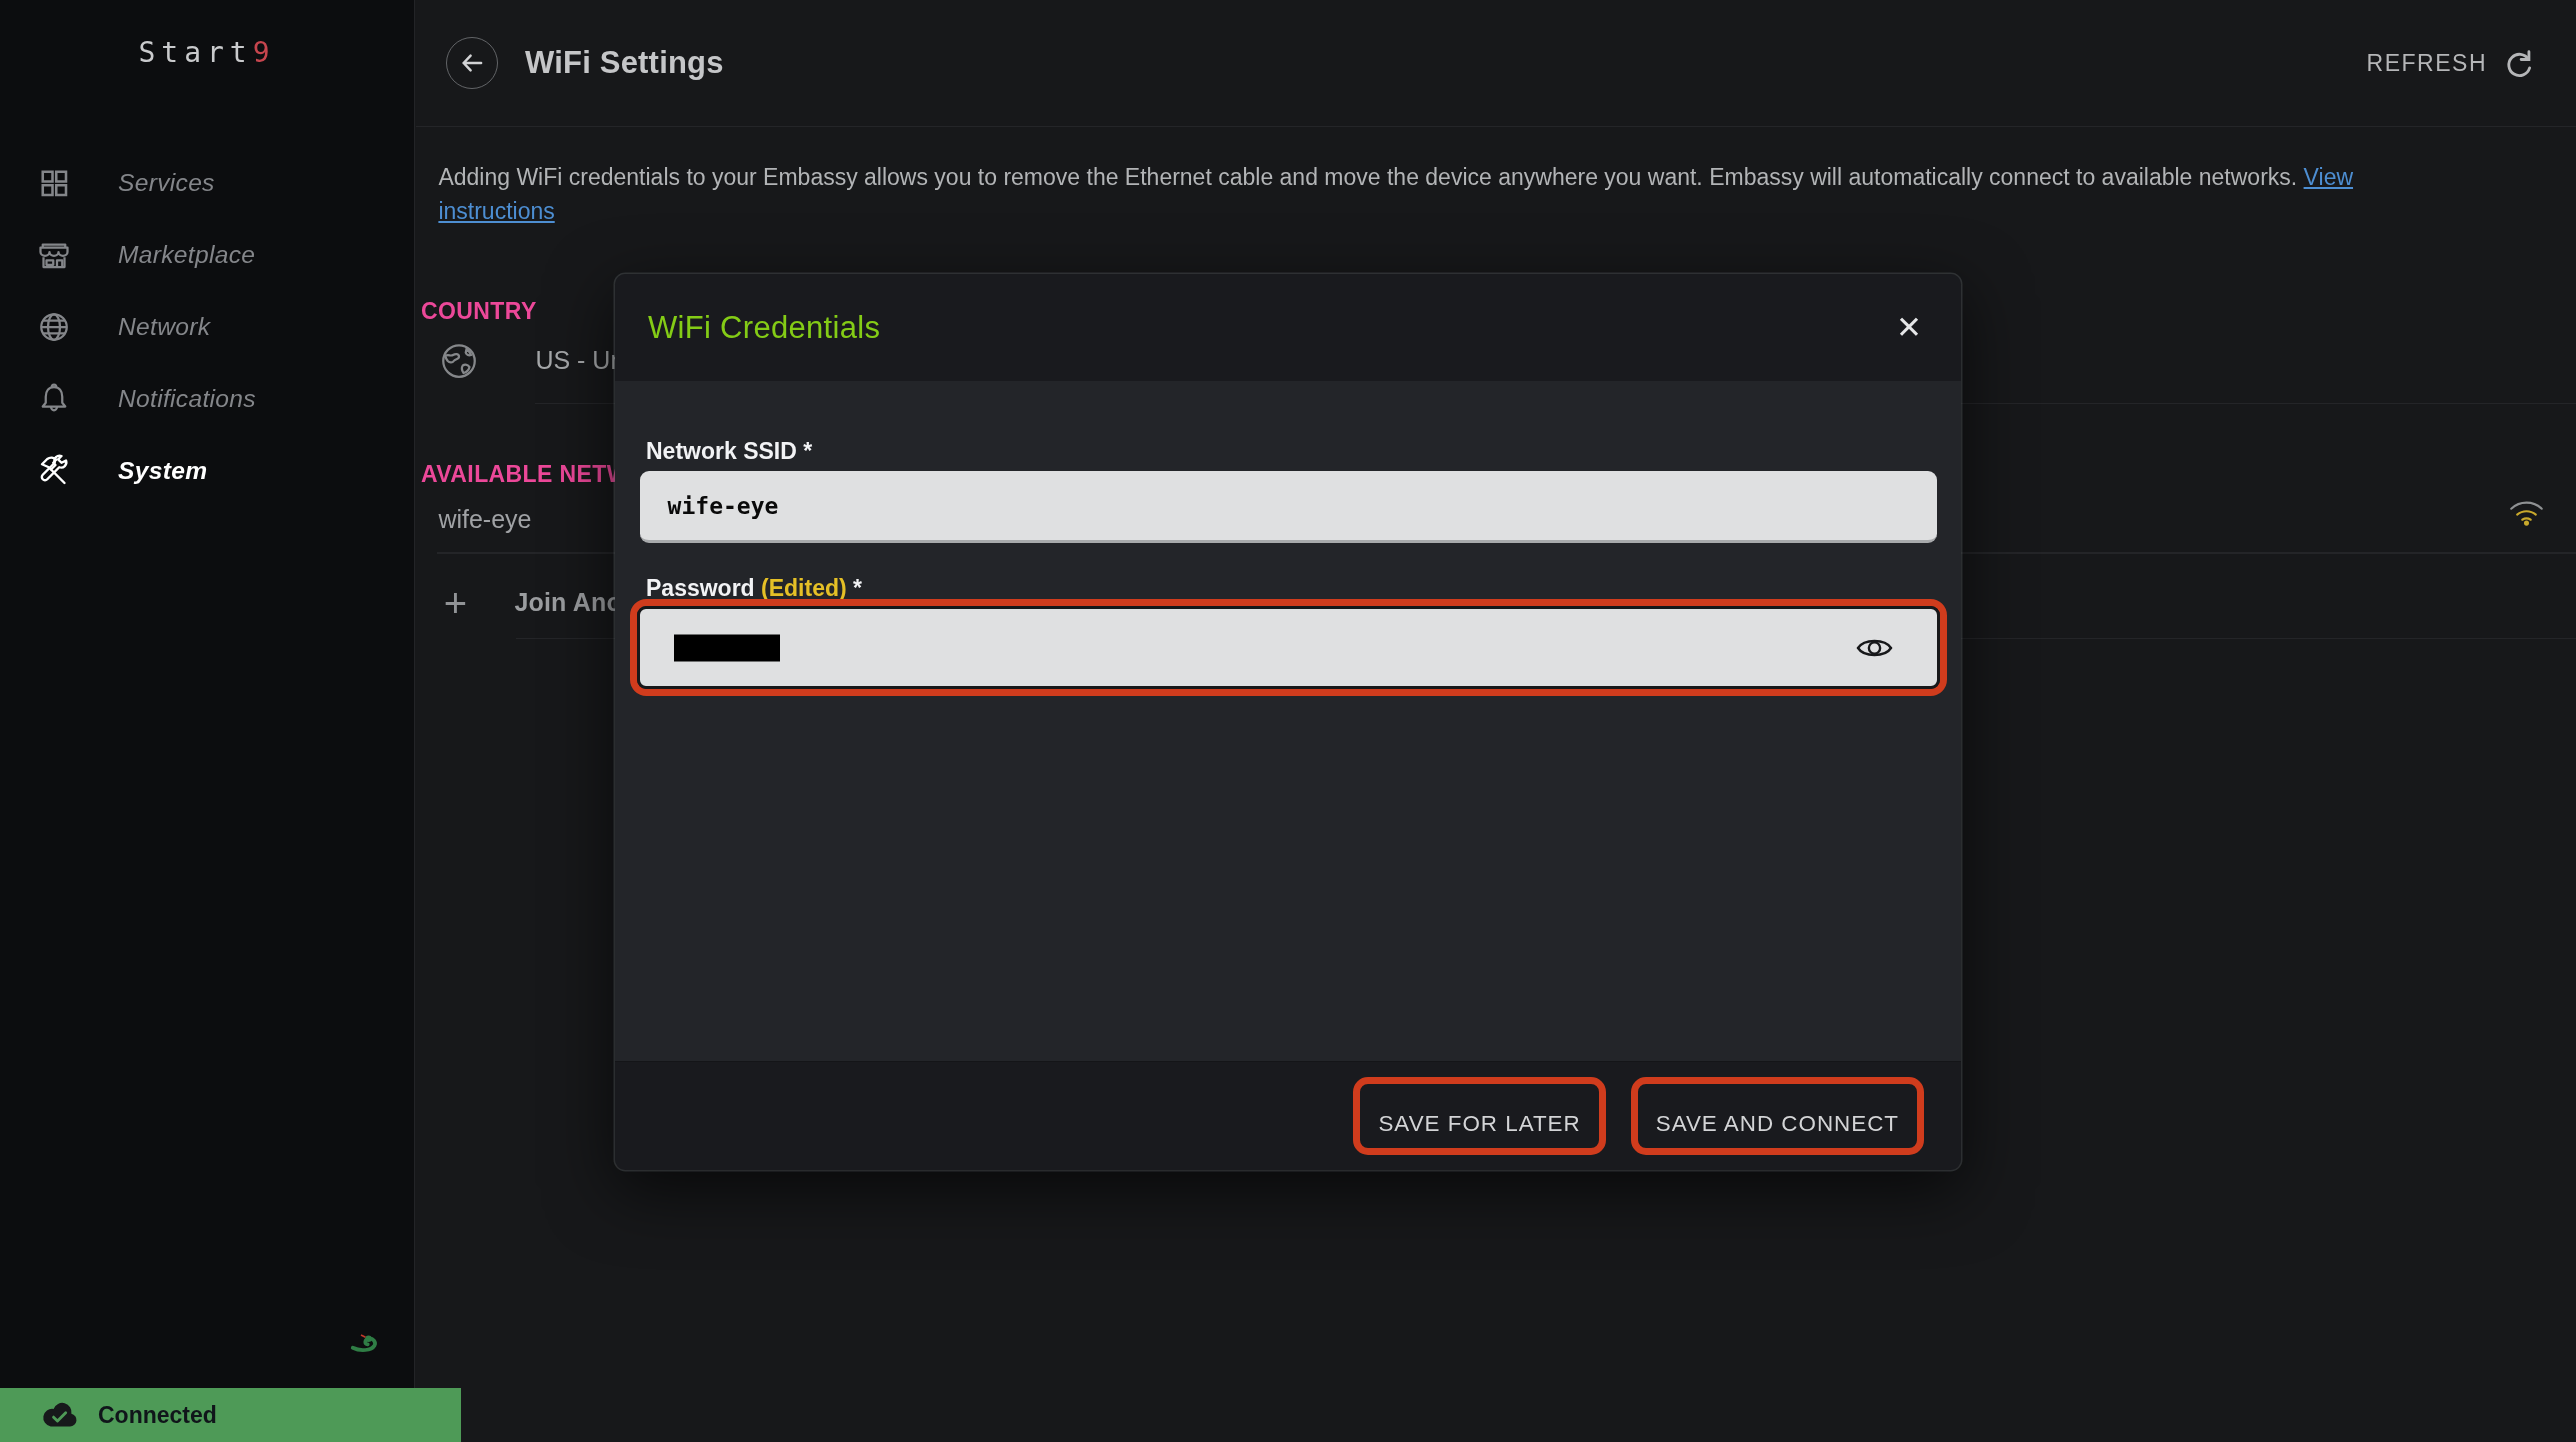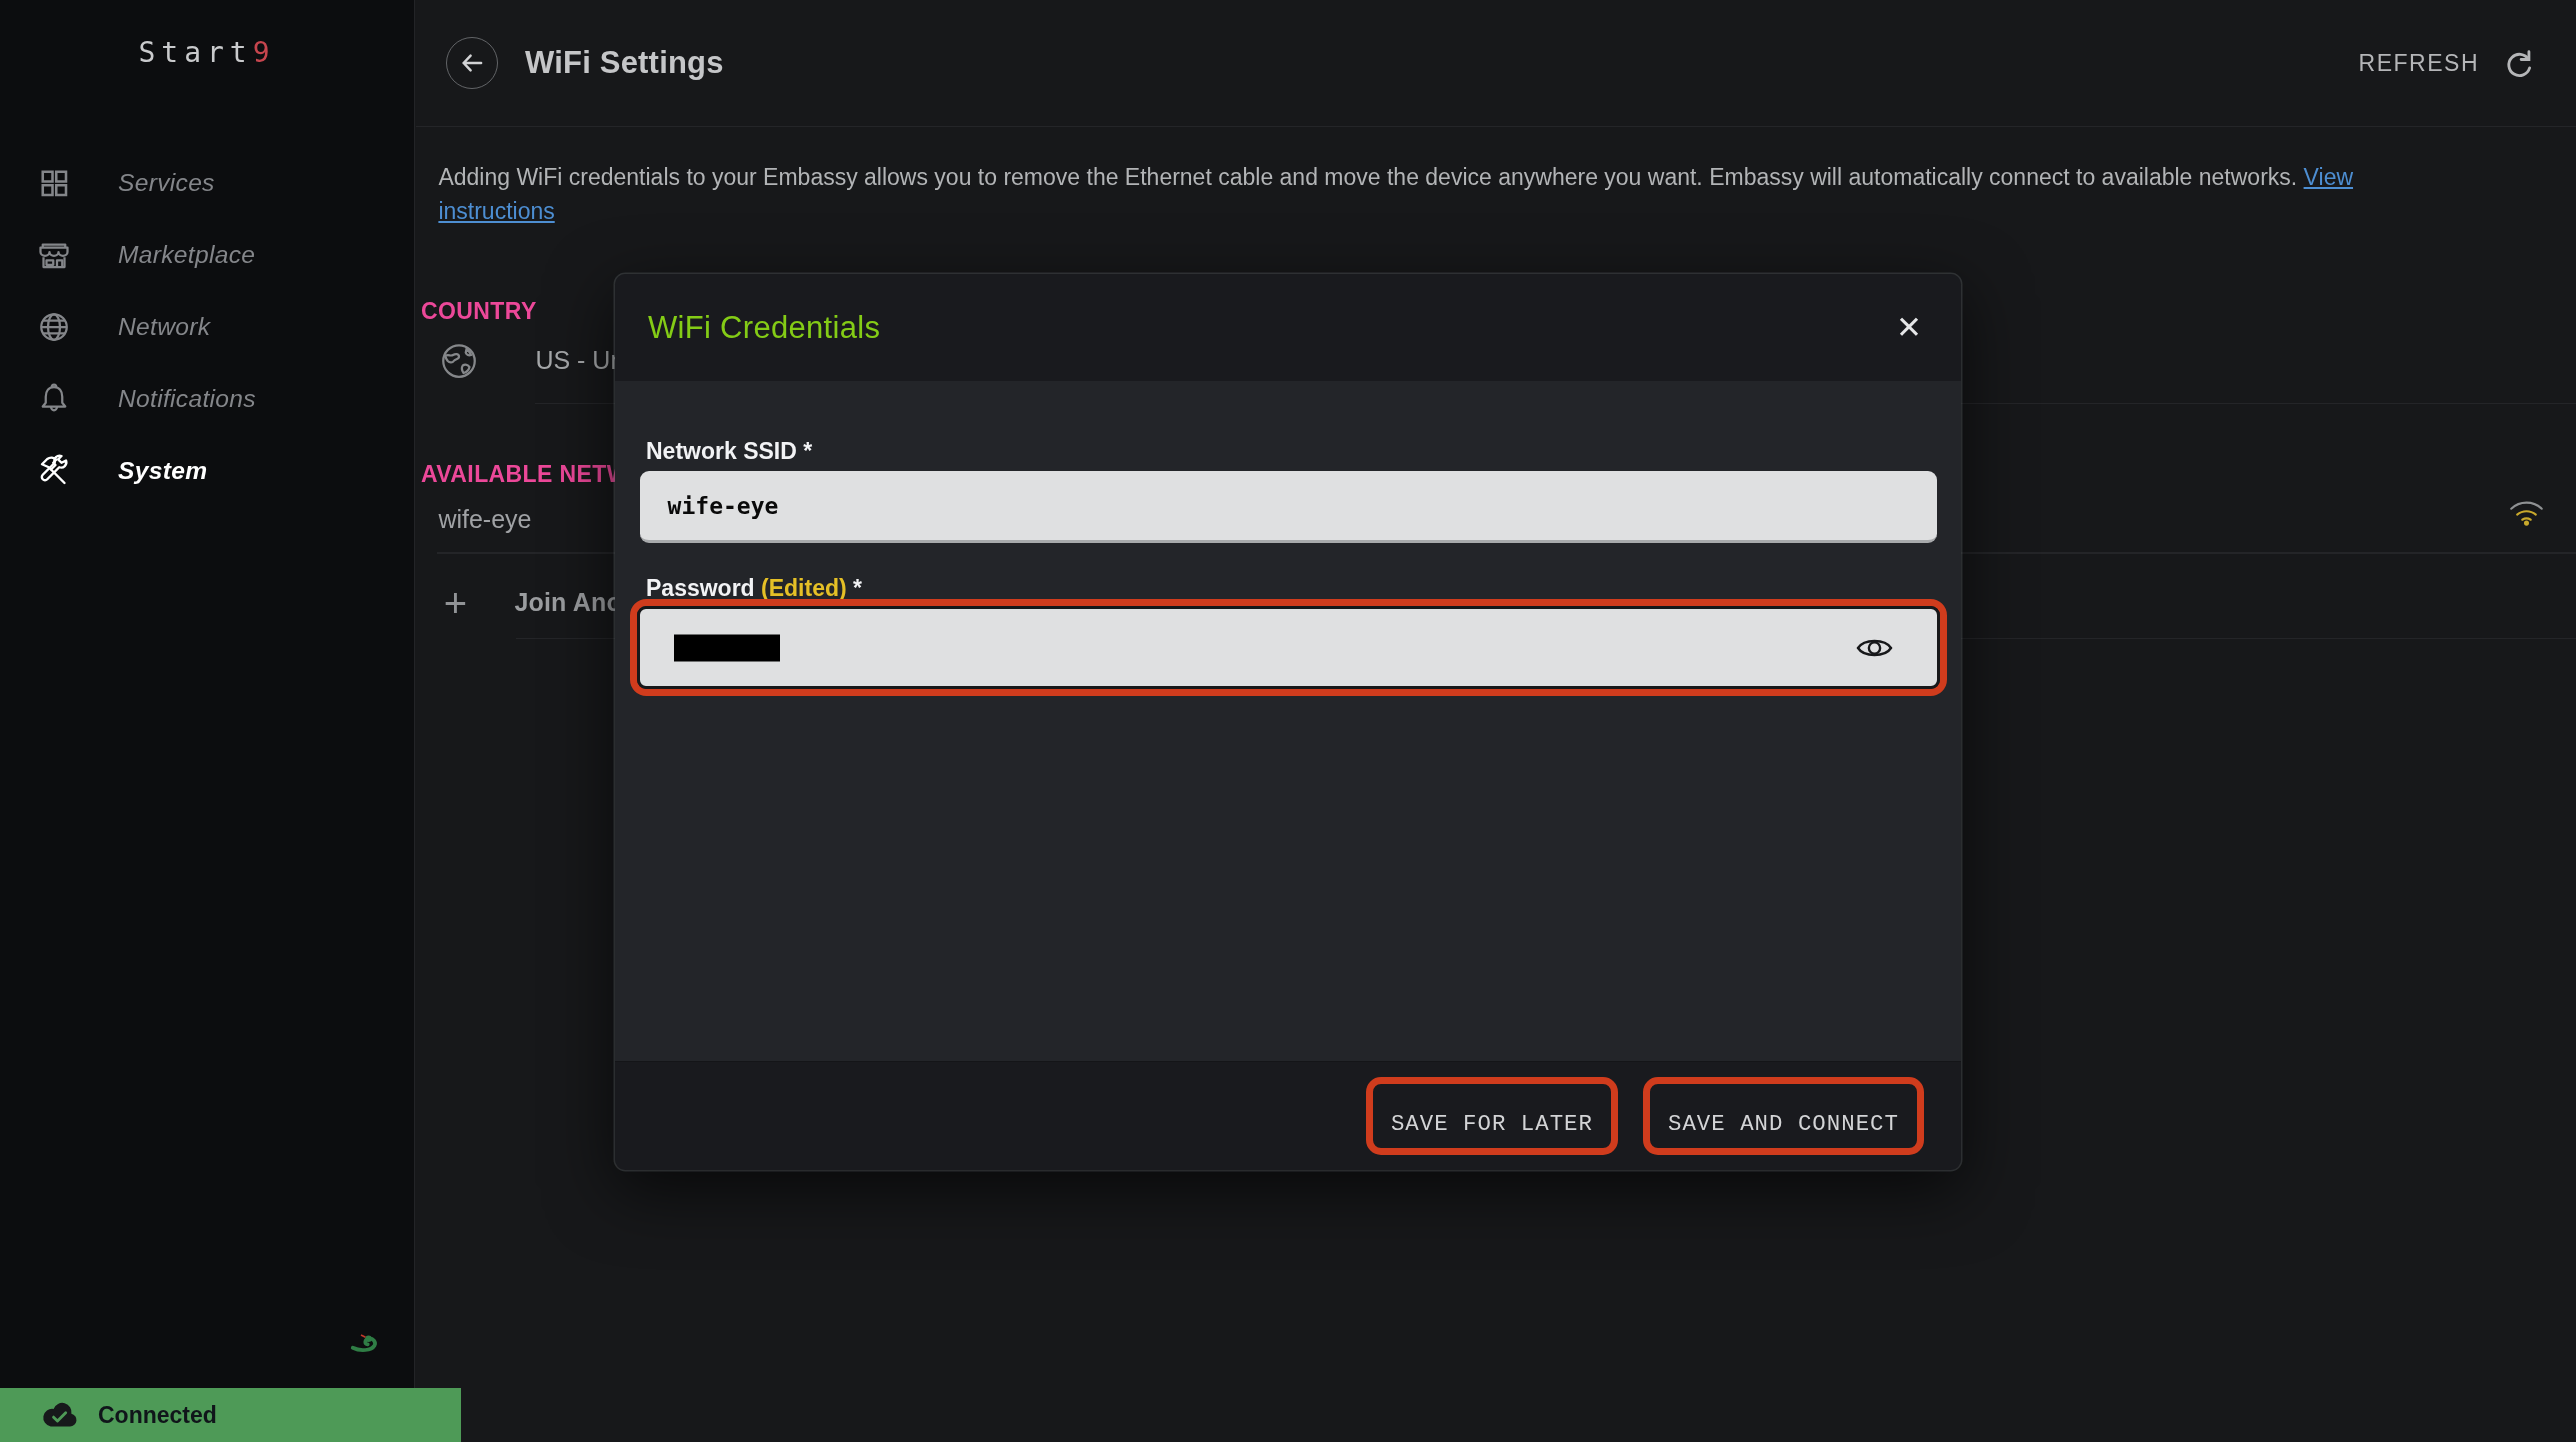--- a/index.html
+++ b/index.html
@@ -48,21 +48,21 @@
   .main-header { position:relative; height:127px; border-bottom:1.5px solid #242528; display:flex; align-items:center; }
   .back-btn {
     margin-left:30px; width:52px; height:52px; border-radius:50%;
     border:1.5px solid #626467; background:transparent;
     display:flex; align-items:center; justify-content:center; cursor:pointer; color:#d2d3d5;
   }
   .back-btn svg { width:28px; height:28px; }
   .page-title { margin-left:27px; font-size:31px; color:#c5c6c8; letter-spacing:0.2px; }
   .refresh-btn {
     position:absolute; right:34px; top:50%; transform:translateY(-50%);
-    display:flex; align-items:center; gap:23px;
+    display:flex; align-items:center; gap:15px;
     background:none; border:none; color:#b5b6b8; font-size:23px; letter-spacing:1.5px;
     font-family:inherit; cursor:pointer;
   }
   .refresh-btn svg { width:34px; height:34px; }
 
   .desc { position:absolute; left:22.4px; top:137px; width:2017px; font-size:23px; line-height:34px; color:#b2b4b6; }
   .desc a { color:#4d8ed2; text-decoration:underline; cursor:pointer; }
 
   .section-h { position:absolute; left:5px; color:#ec4899; font-size:23px; font-weight:bold; letter-spacing:0.4px;margin-top:15px; }
   .country-h { top:283px; }
@@ -121,21 +121,21 @@
   .pwd-eye { position:absolute; right:43px; top:50%; transform:translateY(-50%); width:39px; height:30px; cursor:pointer; }
 
   .modal-footer {
     position:absolute; left:0; right:0; bottom:0; height:109px;
     background:#191a1e; border-radius:0 0 10.4px 10.4px; border-top:0.7px solid #141518;
     display:flex; align-items:center; justify-content:flex-end; gap:25px; padding-right:37px;
   }
   .btn-annotation { border:7.5px solid #d03c1d; border-radius:15px; }
   .modal-btn {
     display:block; background:transparent; border:none; cursor:pointer;
-    color:#d3d4d6; font-size:22.4px; letter-spacing:1px; padding:11.2px 18px; font-family:Liberation Mono, monospace;margin-top:16px;
+    color:#d3d4d6; font-size:22.4px; letter-spacing:1px; padding:11.2px 18px; font-family:Liberation Sans, sans-serif;margin-top:16px;
   }
 </style>
 </head>
 <body>
 
 <div>
 
   <aside class="sidebar">
     <div class="logo"><span>Start</span><span class="accent">9</span></div>
 

